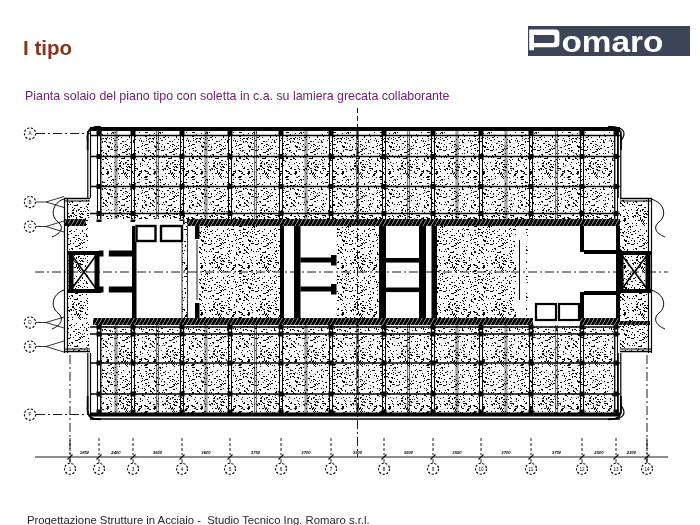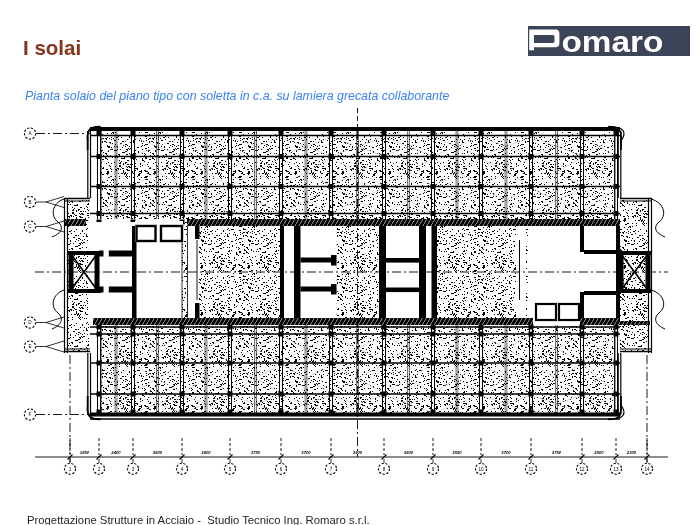--- a/index.html
+++ b/index.html
@@ -1,16 +1,16 @@
 <!DOCTYPE html>
 <html><head><meta charset="utf-8"><style>
 html,body{margin:0;padding:0;background:#fff;width:700px;height:525px;overflow:hidden;}
 body{position:relative;font-family:"Liberation Sans",sans-serif;}
 #title{position:absolute;left:23px;top:36px;font-size:20.5px;font-weight:bold;color:#8a331c;letter-spacing:0px;}
-#sub{position:absolute;left:25px;top:89px;font-size:12.4px;color:#3b82f6;font-style:italic;}
+#sub{position:absolute;left:25px;top:89px;font-size:12.4px;color:#701a75;}
 #logo{position:absolute;left:528px;top:26px;width:162px;height:30px;background:#3c4457;}
 #footer{position:absolute;left:27px;top:514px;font-size:11.3px;color:#262626;}
 svg{position:absolute;left:0;top:0;}
 </style></head>
 <body>
 <svg width="700" height="525" viewBox="0 0 700 525">
 <defs>
 <pattern id="st" width="47" height="47" patternUnits="userSpaceOnUse">
 <rect width="47" height="47" fill="#fff"></rect>
 <g fill="#000">
@@ -872,20 +872,20 @@
     <text x="481" y="470.5" font-size="4.6" text-anchor="middle" font-family="Liberation Sans, sans-serif">10</text>
     <circle cx="531" cy="468.8" r="5.5" fill="#fff" stroke="#000" stroke-width="1.1" stroke-dasharray="2.2,1.6"></circle>
     <text x="531" y="470.5" font-size="4.6" text-anchor="middle" font-family="Liberation Sans, sans-serif">11</text>
     <circle cx="582" cy="468.8" r="5.5" fill="#fff" stroke="#000" stroke-width="1.1" stroke-dasharray="2.2,1.6"></circle>
     <text x="582" y="470.5" font-size="4.6" text-anchor="middle" font-family="Liberation Sans, sans-serif">12</text>
     <circle cx="616" cy="468.8" r="5.5" fill="#fff" stroke="#000" stroke-width="1.1" stroke-dasharray="2.2,1.6"></circle>
     <text x="616" y="470.5" font-size="4.6" text-anchor="middle" font-family="Liberation Sans, sans-serif">13</text>
     <circle cx="647" cy="468.8" r="5.5" fill="#fff" stroke="#000" stroke-width="1.1" stroke-dasharray="2.2,1.6"></circle>
     <text x="647" y="470.5" font-size="4.6" text-anchor="middle" font-family="Liberation Sans, sans-serif">14</text>
 </svg>
-<div id="title">I solai</div>
+<div id="title">I tipo</div>
 <div id="sub">Pianta solaio del piano tipo con soletta in c.a. su lamiera grecata collaborante</div>
 <div id="logo"></div>
 <svg width="700" height="525" viewBox="0 0 700 525" style="z-index:5">
 <path d="M529.2,50.2 L529.2,29.4 L555.5,29.4 Q559.4,29.4 559.4,33.2 L559.4,43.3 Q559.4,47.3 555,47.3 L534,47.3 L534,50.2 Z M534,34.9 L534,43 L552.8,43 Q554.5,43 554.5,41.3 L554.5,36.5 Q554.5,34.9 552.8,34.9 Z" fill="#fff" fill-rule="evenodd"></path>
 <text x="561.5" y="52" font-size="29.5" font-weight="bold" fill="#fff" font-family="Liberation Sans, sans-serif" transform="translate(561.5,0) scale(1.13,1) translate(-561.5,0)">omaro</text>
 </svg>
 <div id="footer">Progettazione Strutture in Acciaio -&nbsp; Studio Tecnico Ing. Romaro s.r.l.</div>
 
 </body></html>

